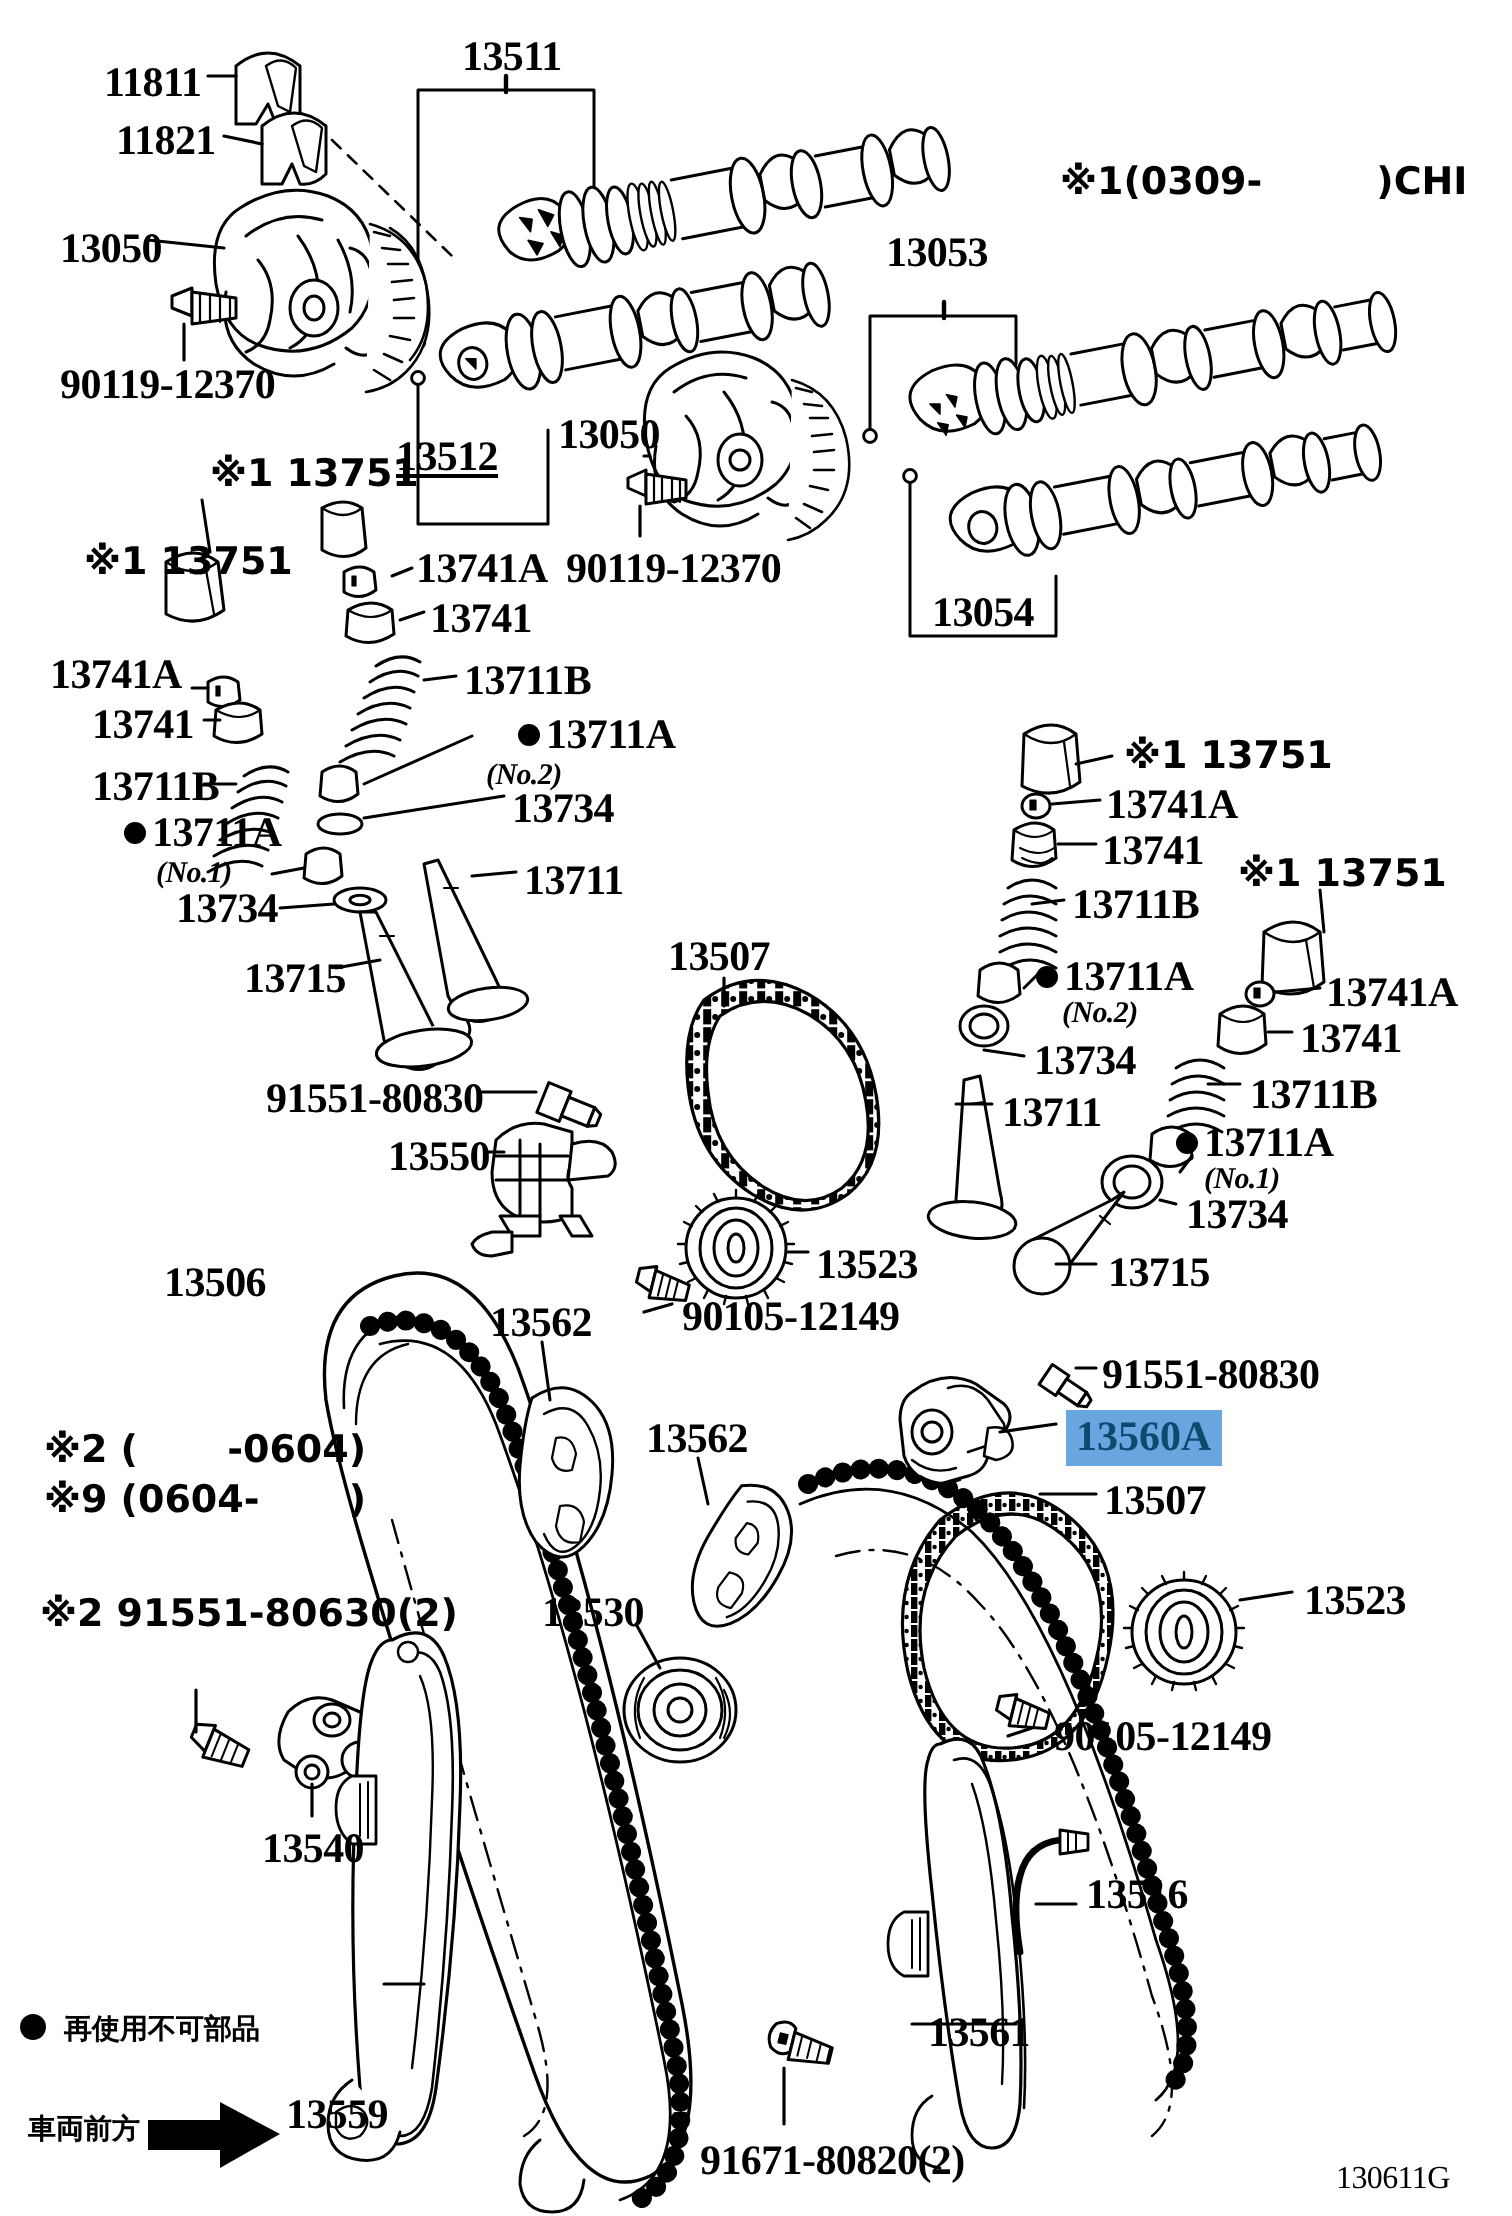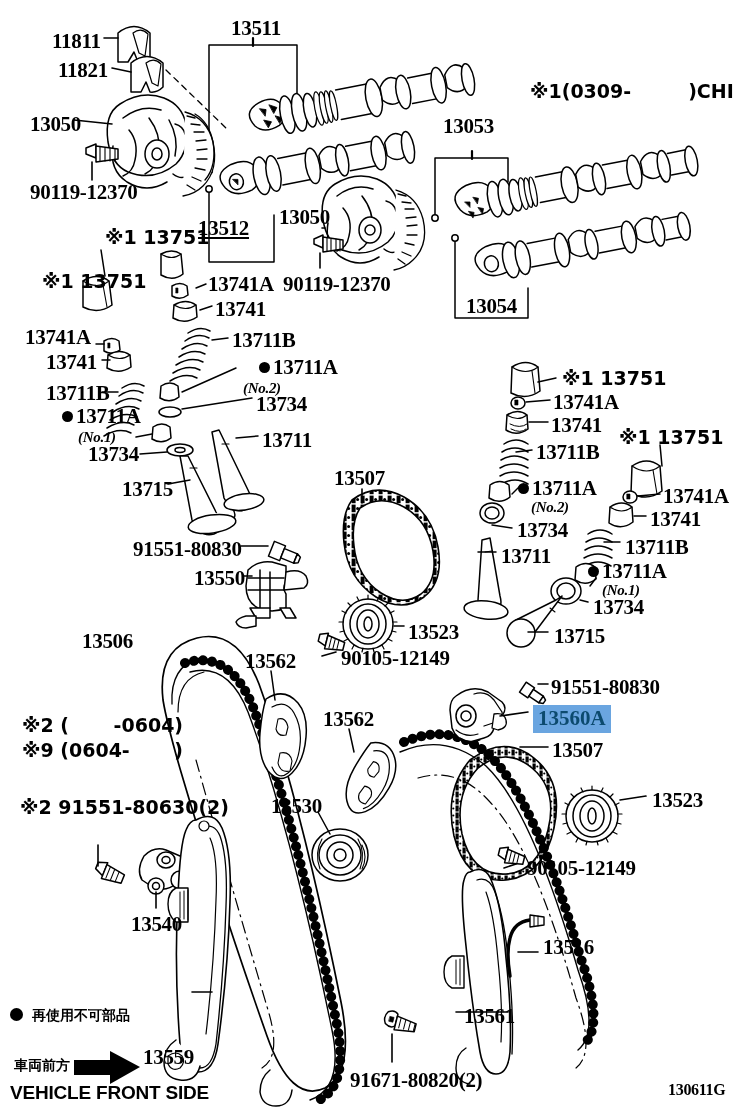--- a/index.html
+++ b/index.html
@@ -23,21 +23,21 @@
     font-size:21px;
     line-height:1;
     color:#000;
     white-space:nowrap;
     letter-spacing:-0.3px;
   }
   .lbl.sm{font-size:15px;font-style:italic;}
   .lbl.jp{font-family:"DejaVu Sans", sans-serif;font-size:19px;letter-spacing:0;}
   .lbl.jpsm{font-family:Liberation Serif, serif;font-size:14px;letter-spacing:0;}
   .lbl.sans{font-family:"Liberation Sans", sans-serif;font-size:19px;letter-spacing:-0.2px;}
-  .lbl.dwg{font-size:16px;font-weight:bold;}
+  .lbl.dwg{font-size:16px;font-weight:normal;}
   .hl{
     position:absolute;
     background:#6aa5e0;
     color:#11306e;
     font-family:"Liberation Serif", serif;
     font-weight:bold;
     font-size:21px;
     line-height:1;
     padding:3px 5px 4px 5px;
     white-space:nowrap;
@@ -658,17 +658,16 @@
   <div class="lbl jp" style="left:22px;top:741px;">※9 (0604-　　 )</div>
 
   <div class="lbl jp" style="left:20px;top:798px;">※2 91551-80630(2)</div>
 
   <div class="legendrow" style="left:10px;top:1006px;">
     <span class="bullet"></span>
     <span class="lbl jpsm" style="position:static;">再使用不可部品</span>
   </div>
 
   <div class="lbl jpsm" style="left:14px;top:1059px;">車両前方</div>
-  <div class="lbl sans" style="left:10px;top:1083px;">VEHICLE FRONT SIDE</div>
 
   <div class="lbl dwg" style="left:668px;top:1082px;">130611G</div>
 
 </div>
 
 </body></html>

